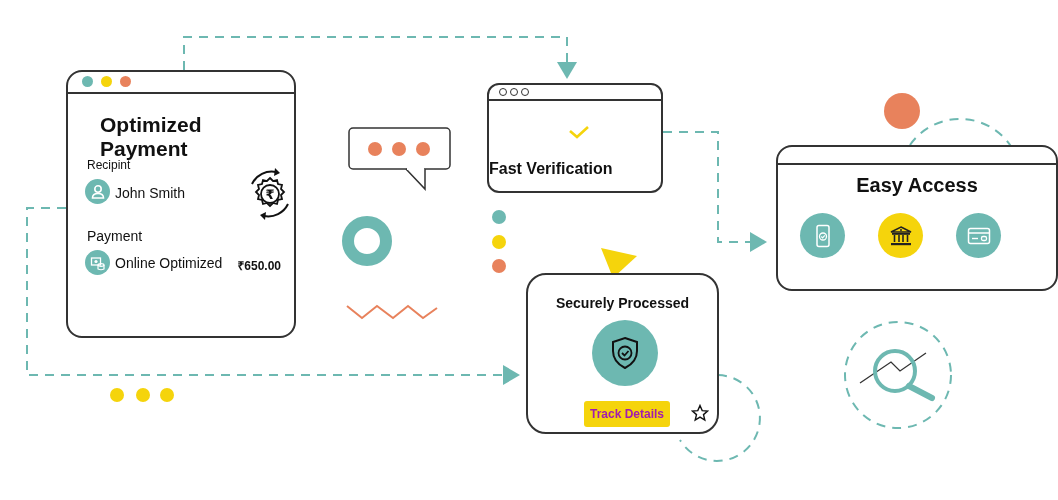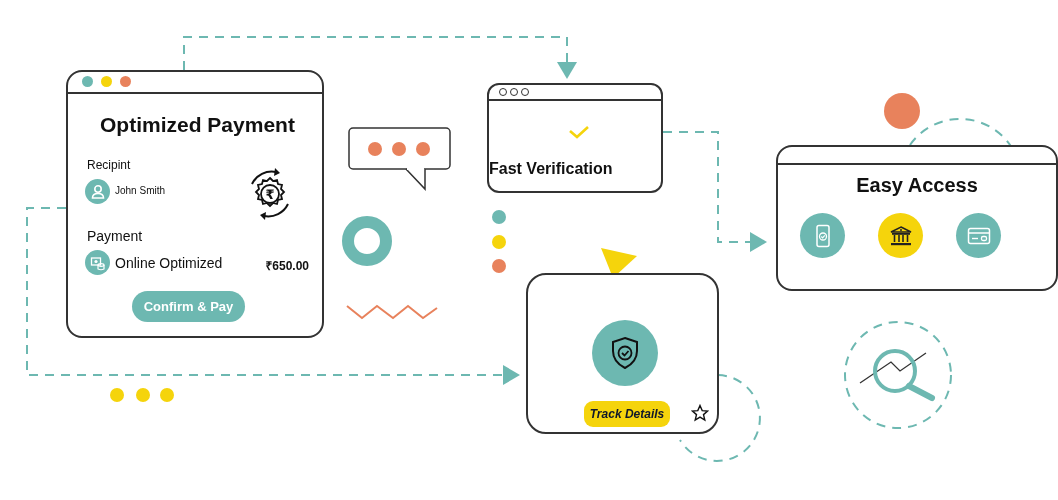--- a/index.html
+++ b/index.html
@@ -58,36 +58,36 @@
     <circle cx="423" cy="149" r="7" fill="#e8825c"></circle>
   </g>
 
   <g>
     <polyline points="860,383 891,362 900,371 926,353" fill="none" stroke="#333" stroke-width="1.3"></polyline>
     <circle cx="895" cy="371" r="20" fill="none" stroke="#6db8b1" stroke-width="4"></circle>
     <line x1="909" y1="386" x2="932" y2="398" stroke="#6db8b1" stroke-width="6" stroke-linecap="round"></line>
   </g>
 </svg>
 
-<div class="card" style="left:66px;top:70px;width:258px;height:268px;">
+<div class="card" style="left:66px;top:70px;width:230px;height:268px;">
   <div class="titlebar" style="height:20px;"></div>
   <div class="dot" style="left:14px;top:4px;width:11px;height:11px;background:#6db8b1;"></div>
   <div class="dot" style="left:33px;top:4px;width:11px;height:11px;background:#f5d40c;"></div>
   <div class="dot" style="left:52px;top:4px;width:11px;height:11px;background:#e8825c;"></div>
 
   <div class="abs bold" style="left:32px;top:41px;font-size:21px;">Optimized Payment</div>
 
   <div class="abs" style="left:19px;top:86px;font-size:12px;">Recipint</div>
   <div class="circle-icon" style="left:17px;top:107px;width:25px;height:25px;background:#6db8b1;">
     <svg width="16" height="16" viewBox="0 0 16 16">
         <circle cx="8" cy="5" r="3.2" fill="none" stroke="#fff" stroke-width="1.6"></circle>
         <path d="M2.5 14 Q2.5 9.5 8 9.5 Q13.5 9.5 13.5 14 Z" fill="none" stroke="#fff" stroke-width="1.6"></path>
       </svg>
   </div>
-  <div class="abs" style="left:47px;top:113px;font-size:10px;">John Smith</div>
+  <div class="abs" style="left:47px;top:113px;font-size:14px;">John Smith</div>
 
   <div class="abs" style="left:174px;top:94px;width:56px;height:56px;">
     <svg width="56" height="56" viewBox="0 0 56 56">
       <path d="M10 18 A22 22 0 0 1 34 6" fill="none" stroke="#111" stroke-width="2"></path>
       <polygon points="33,2 38,7 32,10" fill="#111"></polygon>
       <path d="M46 38 A22 22 0 0 1 22 50" fill="none" stroke="#111" stroke-width="2"></path>
       <polygon points="23,54 18,49 24,46" fill="#111"></polygon>
       <path d="M28 12 l3 3 4 -1 1 4 4 1 -1 4 3 3 -3 3 1 4 -4 1 -1 4 -4 -1 -3 3 -3 -3 -4 1 -1 -4 -4 -1 1 -4 -3 -3 3 -3 -1 -4 4 -1 1 -4 4 1 z" fill="none" stroke="#111" stroke-width="1.8"></path>
       <circle cx="28" cy="28" r="9" fill="none" stroke="#111" stroke-width="1.8"></circle>
       <text x="28" y="33" text-anchor="middle" font-size="13" font-weight="bold" fill="#111" font-family="DejaVu Sans, sans-serif">₹</text>
@@ -99,45 +99,45 @@
     <svg width="16" height="16" viewBox="0 0 16 16">
         <rect x="1.5" y="3" width="9" height="7" fill="none" stroke="#fff" stroke-width="1.3"></rect>
         <circle cx="6" cy="6.5" r="1.6" fill="#fff"></circle>
         <ellipse cx="11" cy="10" rx="3" ry="1.3" fill="none" stroke="#fff" stroke-width="1.2"></ellipse>
         <path d="M8 10 V14 Q11 15.5 14 14 V10" fill="none" stroke="#fff" stroke-width="1.2"></path>
       </svg>
   </div>
   <div class="abs" style="left:47px;top:183px;font-size:14px;">Online Optimized</div>
   <div class="abs bold" style="right:13px;top:185px;font-size:12px;">₹650.00</div>
 
-  <div class="btn" style="left:64px;top:219px;width:113px;height:31px;background:#6db8b1;color:#fff;font-size:13px;">Confirm &amp; Pay</div>
 </div>
 
 <div class="card" style="left:487px;top:83px;width:176px;height:110px;border-radius:12px;">
   <div class="titlebar" style="height:14px;"></div>
   <div class="dot" style="left:10px;top:3px;width:6px;height:6px;border:1.5px solid #333;"></div>
   <div class="dot" style="left:21px;top:3px;width:6px;height:6px;border:1.5px solid #333;"></div>
   <div class="dot" style="left:32px;top:3px;width:6px;height:6px;border:1.5px solid #333;"></div>
   <div class="abs" style="left:79px;top:40px;">
     <svg width="22" height="16" viewBox="0 0 22 16">
         <polyline points="2,6 9,12 20,2" fill="none" stroke="#f5d40c" stroke-width="2.6"></polyline>
       </svg>
   </div>
   <div class="abs bold" style="left:0;right:0;top:75px;font-size:16px;">Fast Verification</div>
 </div>
 
 <div class="card" style="left:526px;top:273px;width:193px;height:161px;border-radius:20px;">
+  <div class="abs bold" style="left:0;right:0;top:20px;text-align:center;font-size:14px;">Securely Processed</div>
   <div class="circle-icon" style="left:64px;top:45px;width:66px;height:66px;background:#6db8b1;">
     <svg width="30" height="34" viewBox="0 0 30 34">
         <path d="M15 2 L27 6 V15 Q27 26 15 32 Q3 26 3 15 V6 Z" fill="none" stroke="#111" stroke-width="2"></path>
         <circle cx="15" cy="17" r="6.5" fill="none" stroke="#111" stroke-width="1.8"></circle>
         <polyline points="12,17 14.5,19.5 18.5,15" fill="none" stroke="#111" stroke-width="1.8"></polyline>
       </svg>
   </div>
-  <div class="btn" style="left:56px;top:126px;width:86px;height:26px;background:#f5d40c;color:#0f172a;font-size:12px;border-radius:9px;font-style:italic;">Track Details</div>
+  <div class="btn" style="left:56px;top:126px;width:86px;height:26px;background:#f5d40c;color:#a21caf;font-size:12px;border-radius:3px;">Track Details</div>
   <div class="abs" style="left:163px;top:129px;">
     <svg width="18" height="18" viewBox="0 0 18 18">
         <polygon points="9,1.5 11.2,6.6 16.6,7 12.5,10.6 13.8,16 9,13.1 4.2,16 5.5,10.6 1.4,7 6.8,6.6" fill="none" stroke="#111" stroke-width="1.4"></polygon>
       </svg>
   </div>
 </div>
 
 <div class="card" style="left:776px;top:145px;width:282px;height:146px;border-radius:16px;">
   <div class="titlebar" style="height:16px;"></div>
   <div class="abs bold" style="left:0;right:0;top:27px;text-align:center;font-size:20px;">Easy Access</div>

